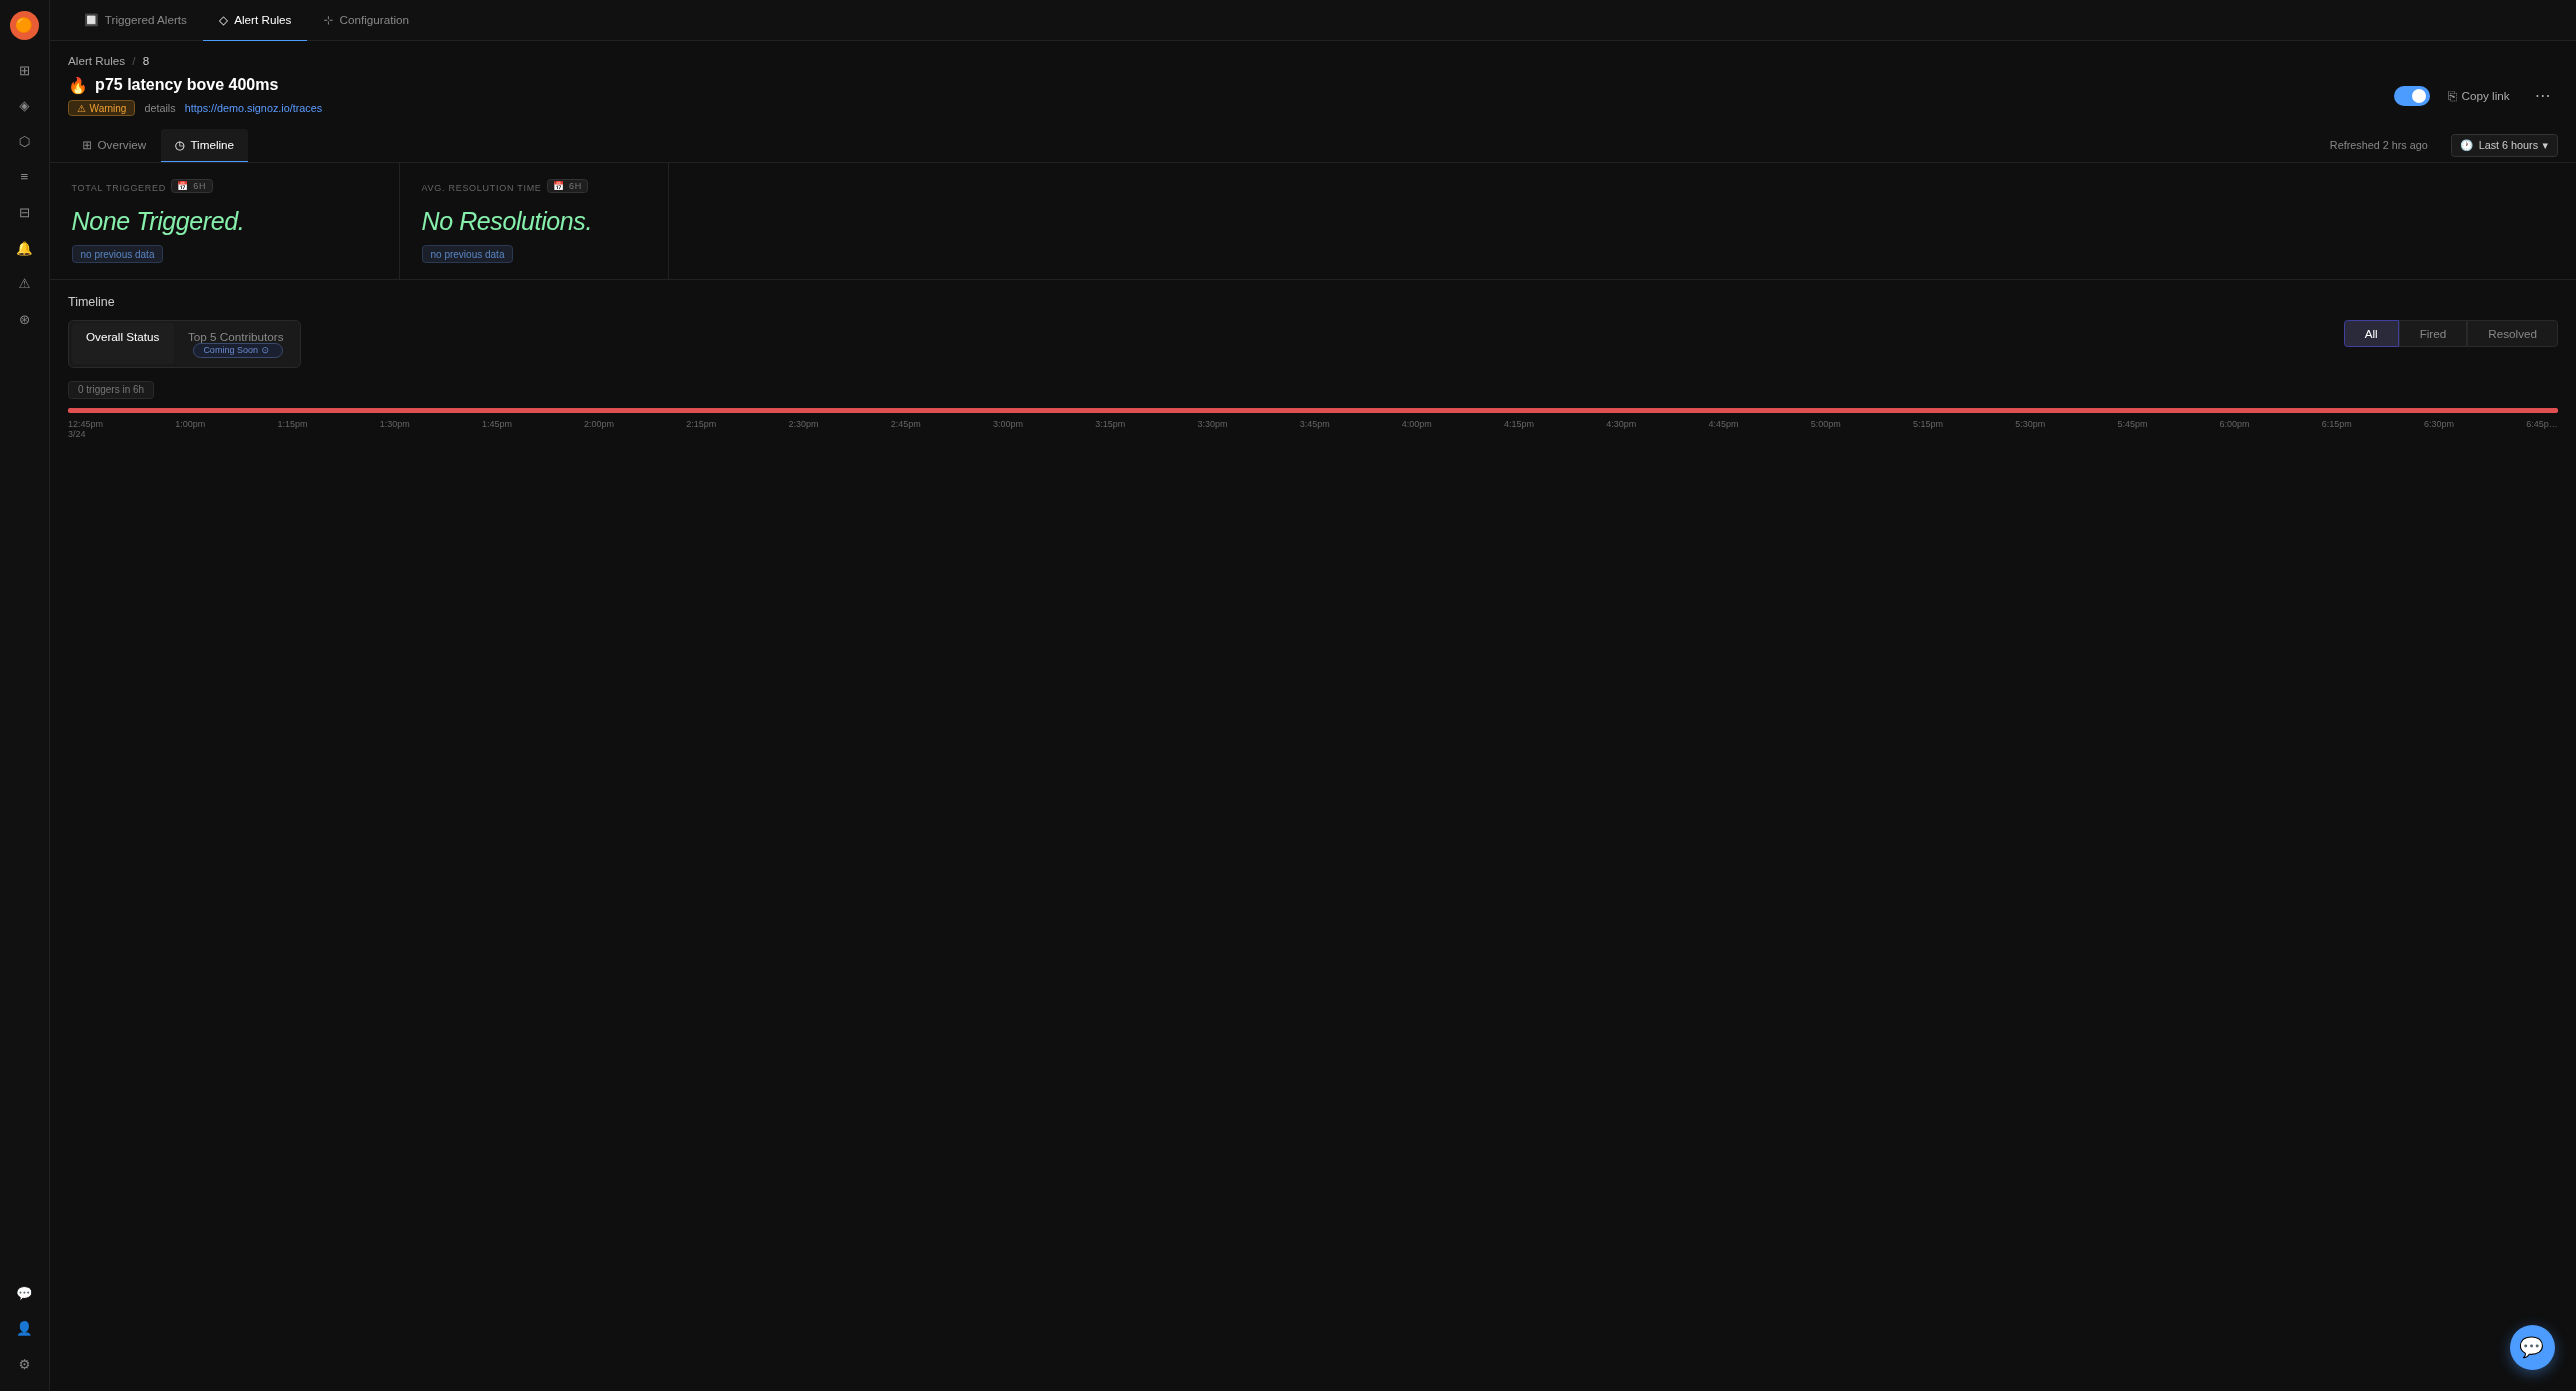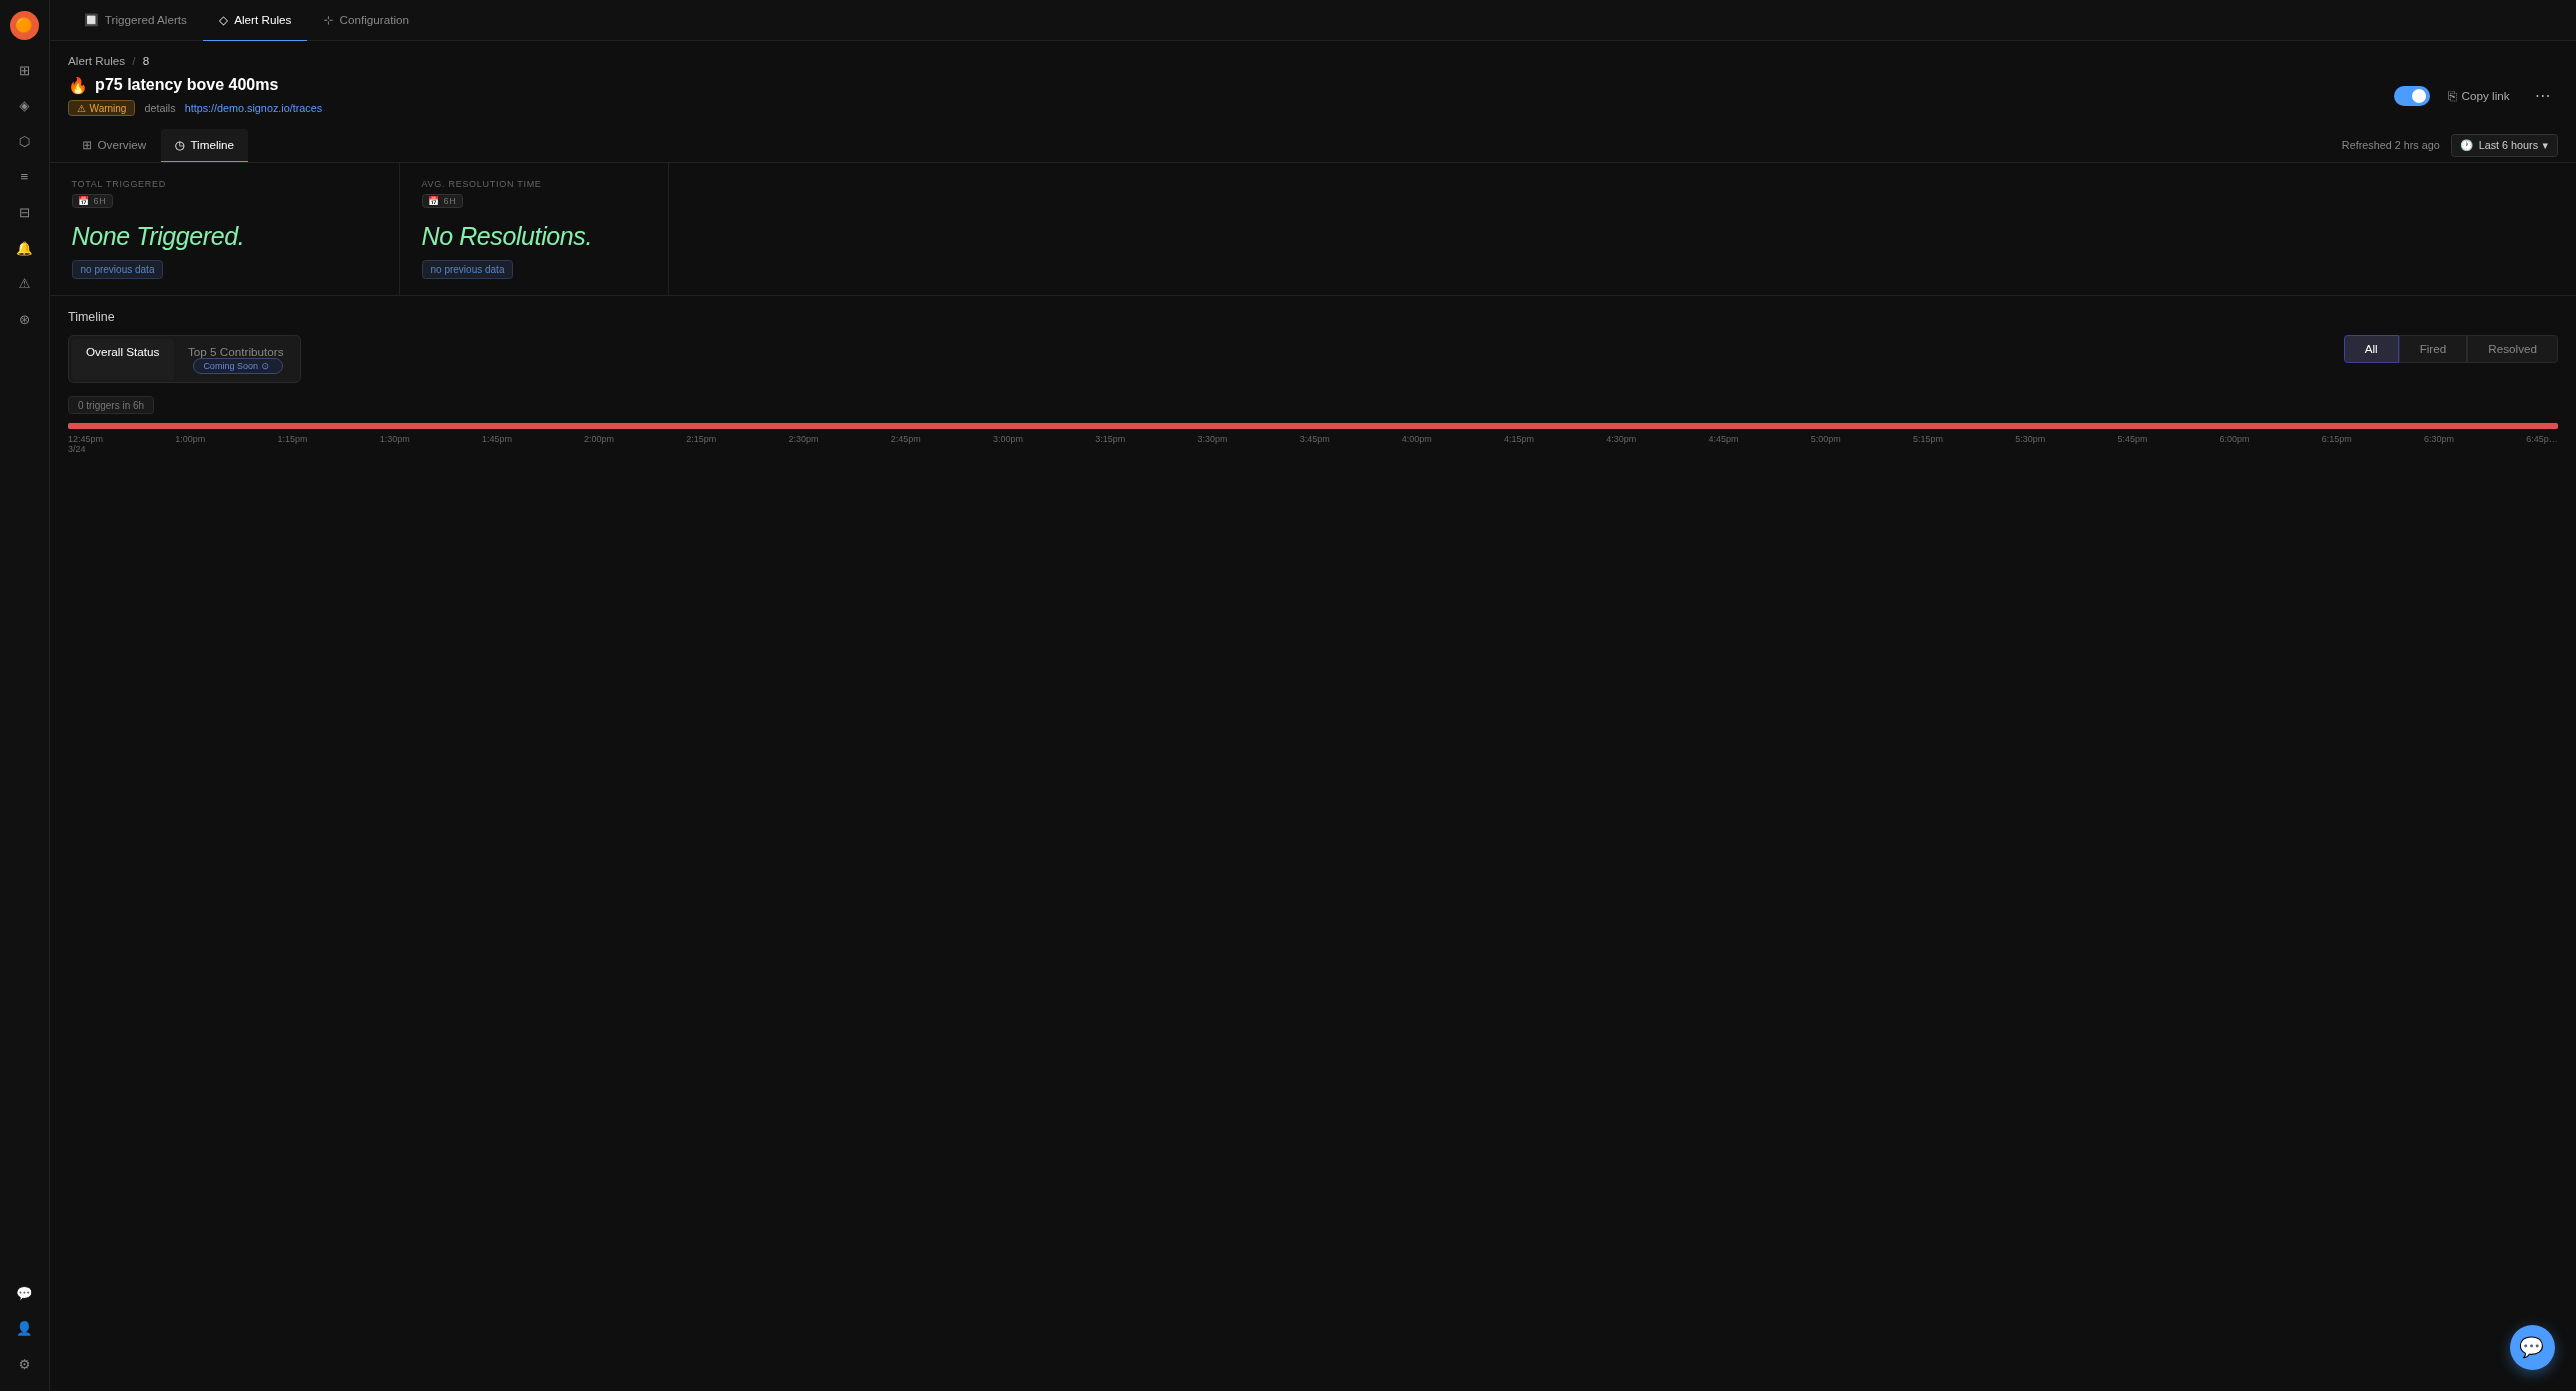--- a/index.html
+++ b/index.html
@@ -173,21 +173,21 @@
     .page-tabs-left { display: flex; gap: 0; }
     .page-tab {
       display: flex; align-items: center; gap: 5.4px;
       padding: 9px 14.3px;
       font-size: 11.7px;
       color: #888;
       cursor: pointer;
       border-bottom: 1.8px solid transparent;
     }
     .page-tab.active { color: #fff; border-bottom: 1.8px solid #4c9bff; background: #1a1a1a; border-radius: 3.6px 3.6px 0 0; }
-    .page-tabs-right { display: flex; align-items: center; gap: 11px; font-size: 10.8px; color: #888; }
+    .page-tabs-right { display: flex; align-items: center; gap: 23px; font-size: 10.8px; color: #888; }
     .time-picker {
       display: flex; align-items: center; gap: 4.5px;
       background: #1a1a1a; border: 0.9px solid #333;
       border-radius: 3.6px; padding: 3.6px 9px;
       font-size: 10.8px; color: #ccc; cursor: pointer;
     }
 
     
     .stats-row {
       display: flex;
@@ -200,24 +200,23 @@
     }
     .stat-panel:first-child { width: 350px; }
     .stat-panel:nth-child(2) { width: 269px; }
     .stat-panel.contributors { flex: 1; }
     .stat-label {
       font-size: 9px;
       letter-spacing: 0.08em;
       color: #666;
       text-transform: uppercase;
       display: flex;
-      align-items: flex-start;
+      align-items: flex-end;
       gap: 5.4px;
       margin-bottom: 14.3px;
-      flex-direction: column;
     }
     .stat-period-badge {
       display: flex; align-items: center; gap: 3.6px;
       background: #1e1e1e; border: 0.9px solid #333;
       border-radius: 3.6px; padding: 0.9px 5.4px;
       font-size: 9px; color: #777;
     }
     .stat-value {
       font-size: 25px;
       font-weight: 300;

